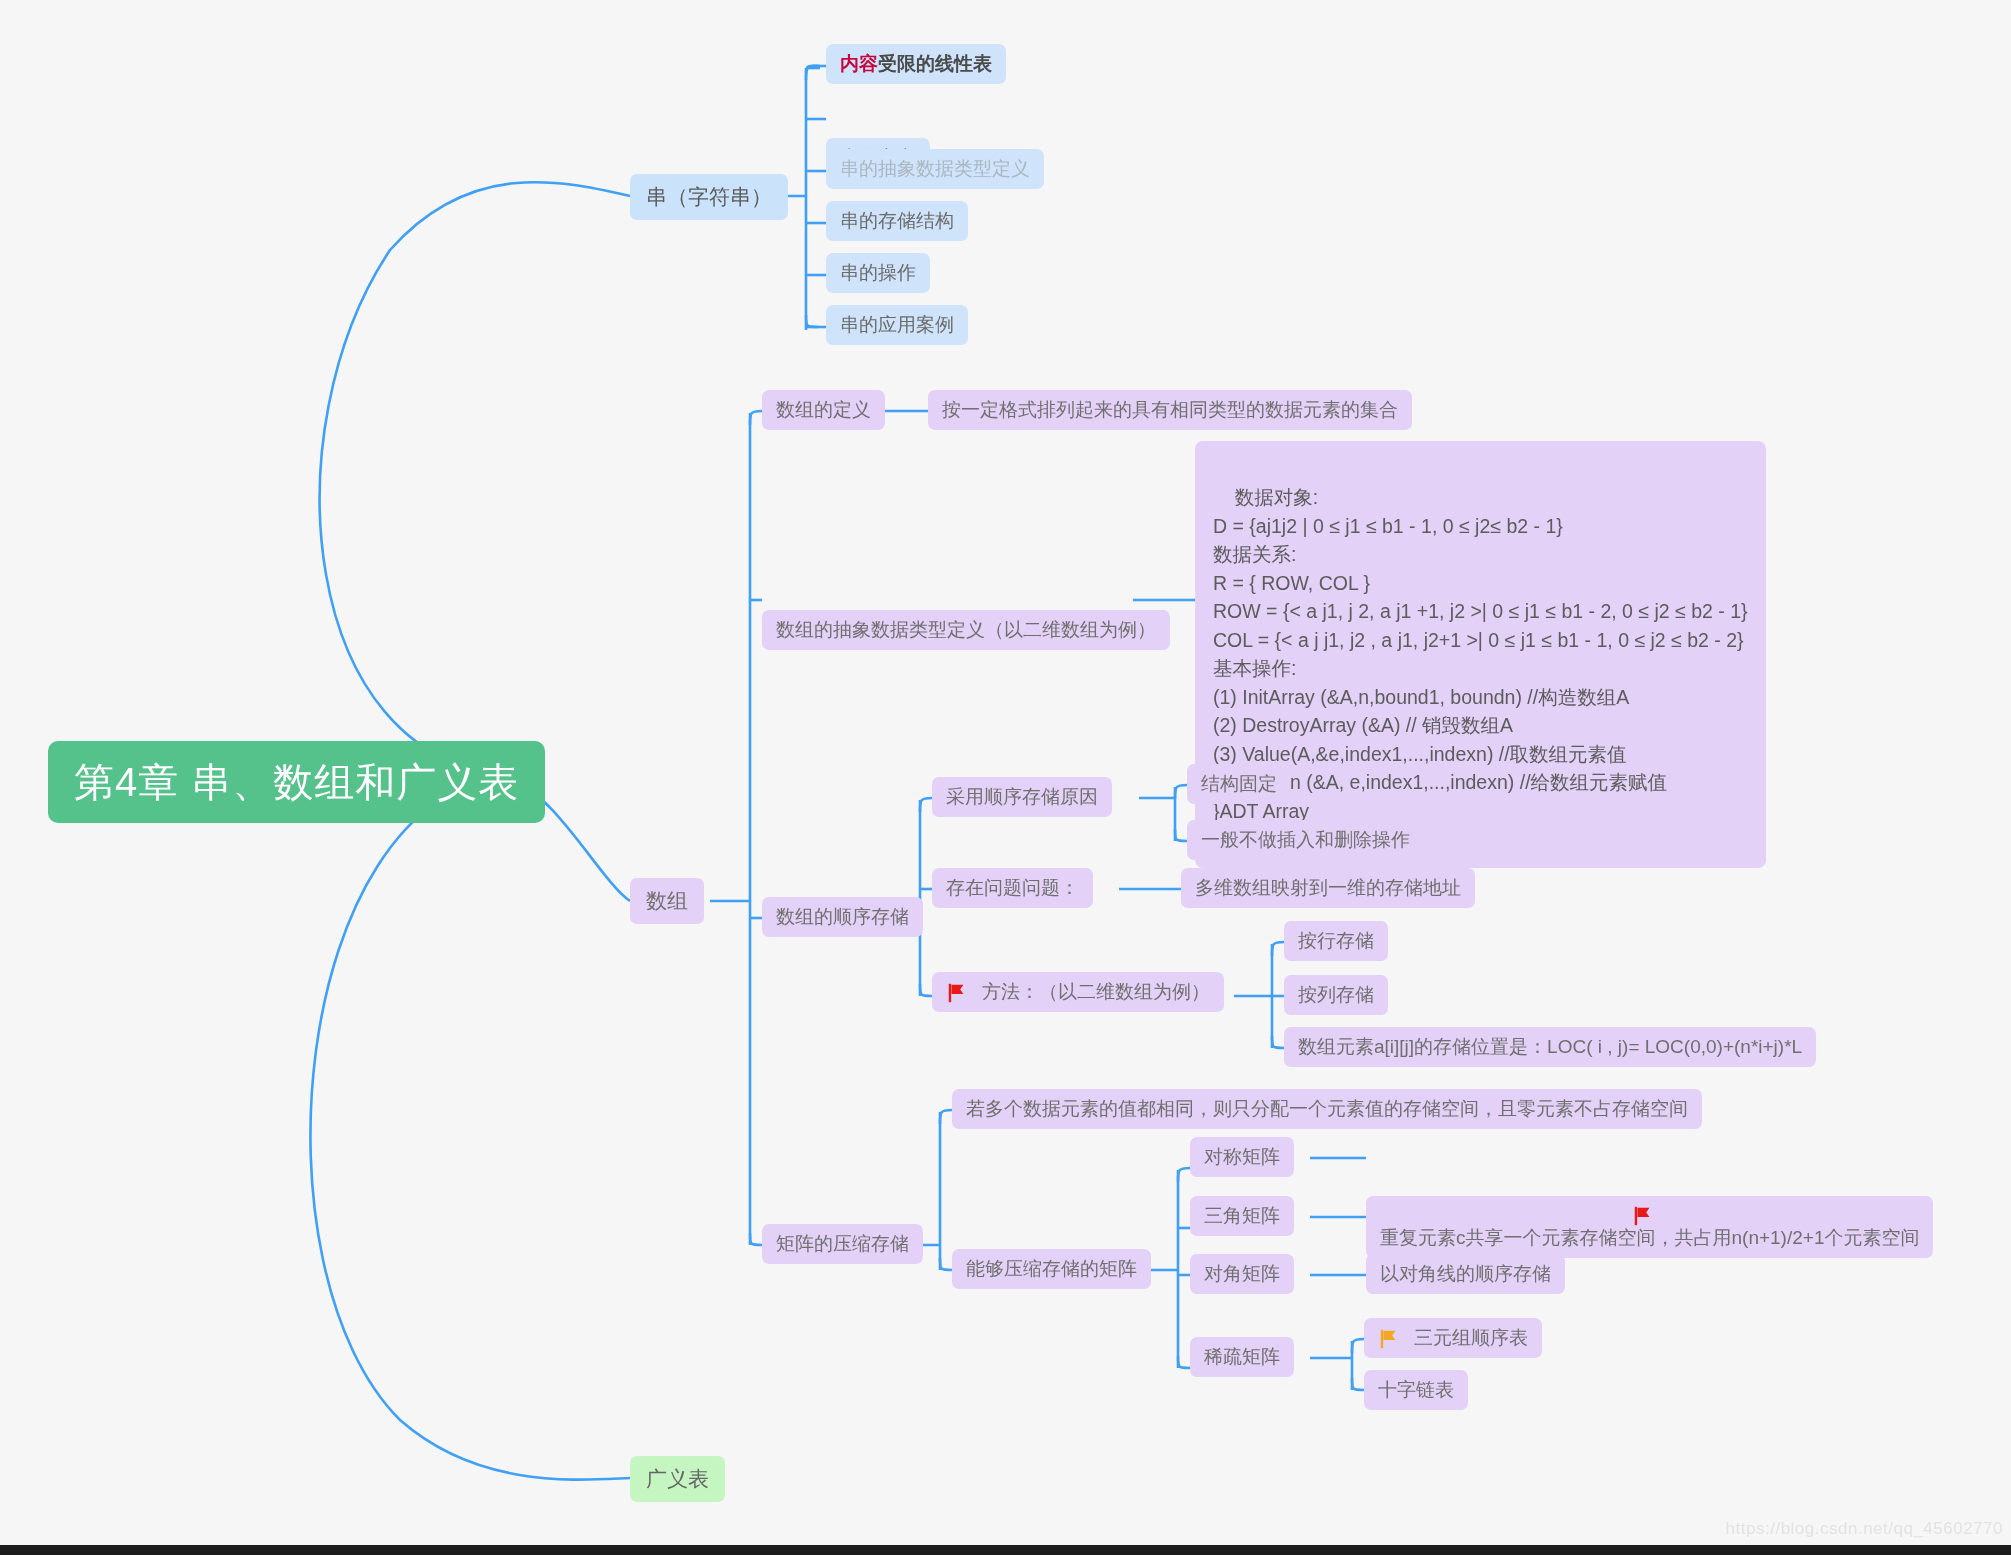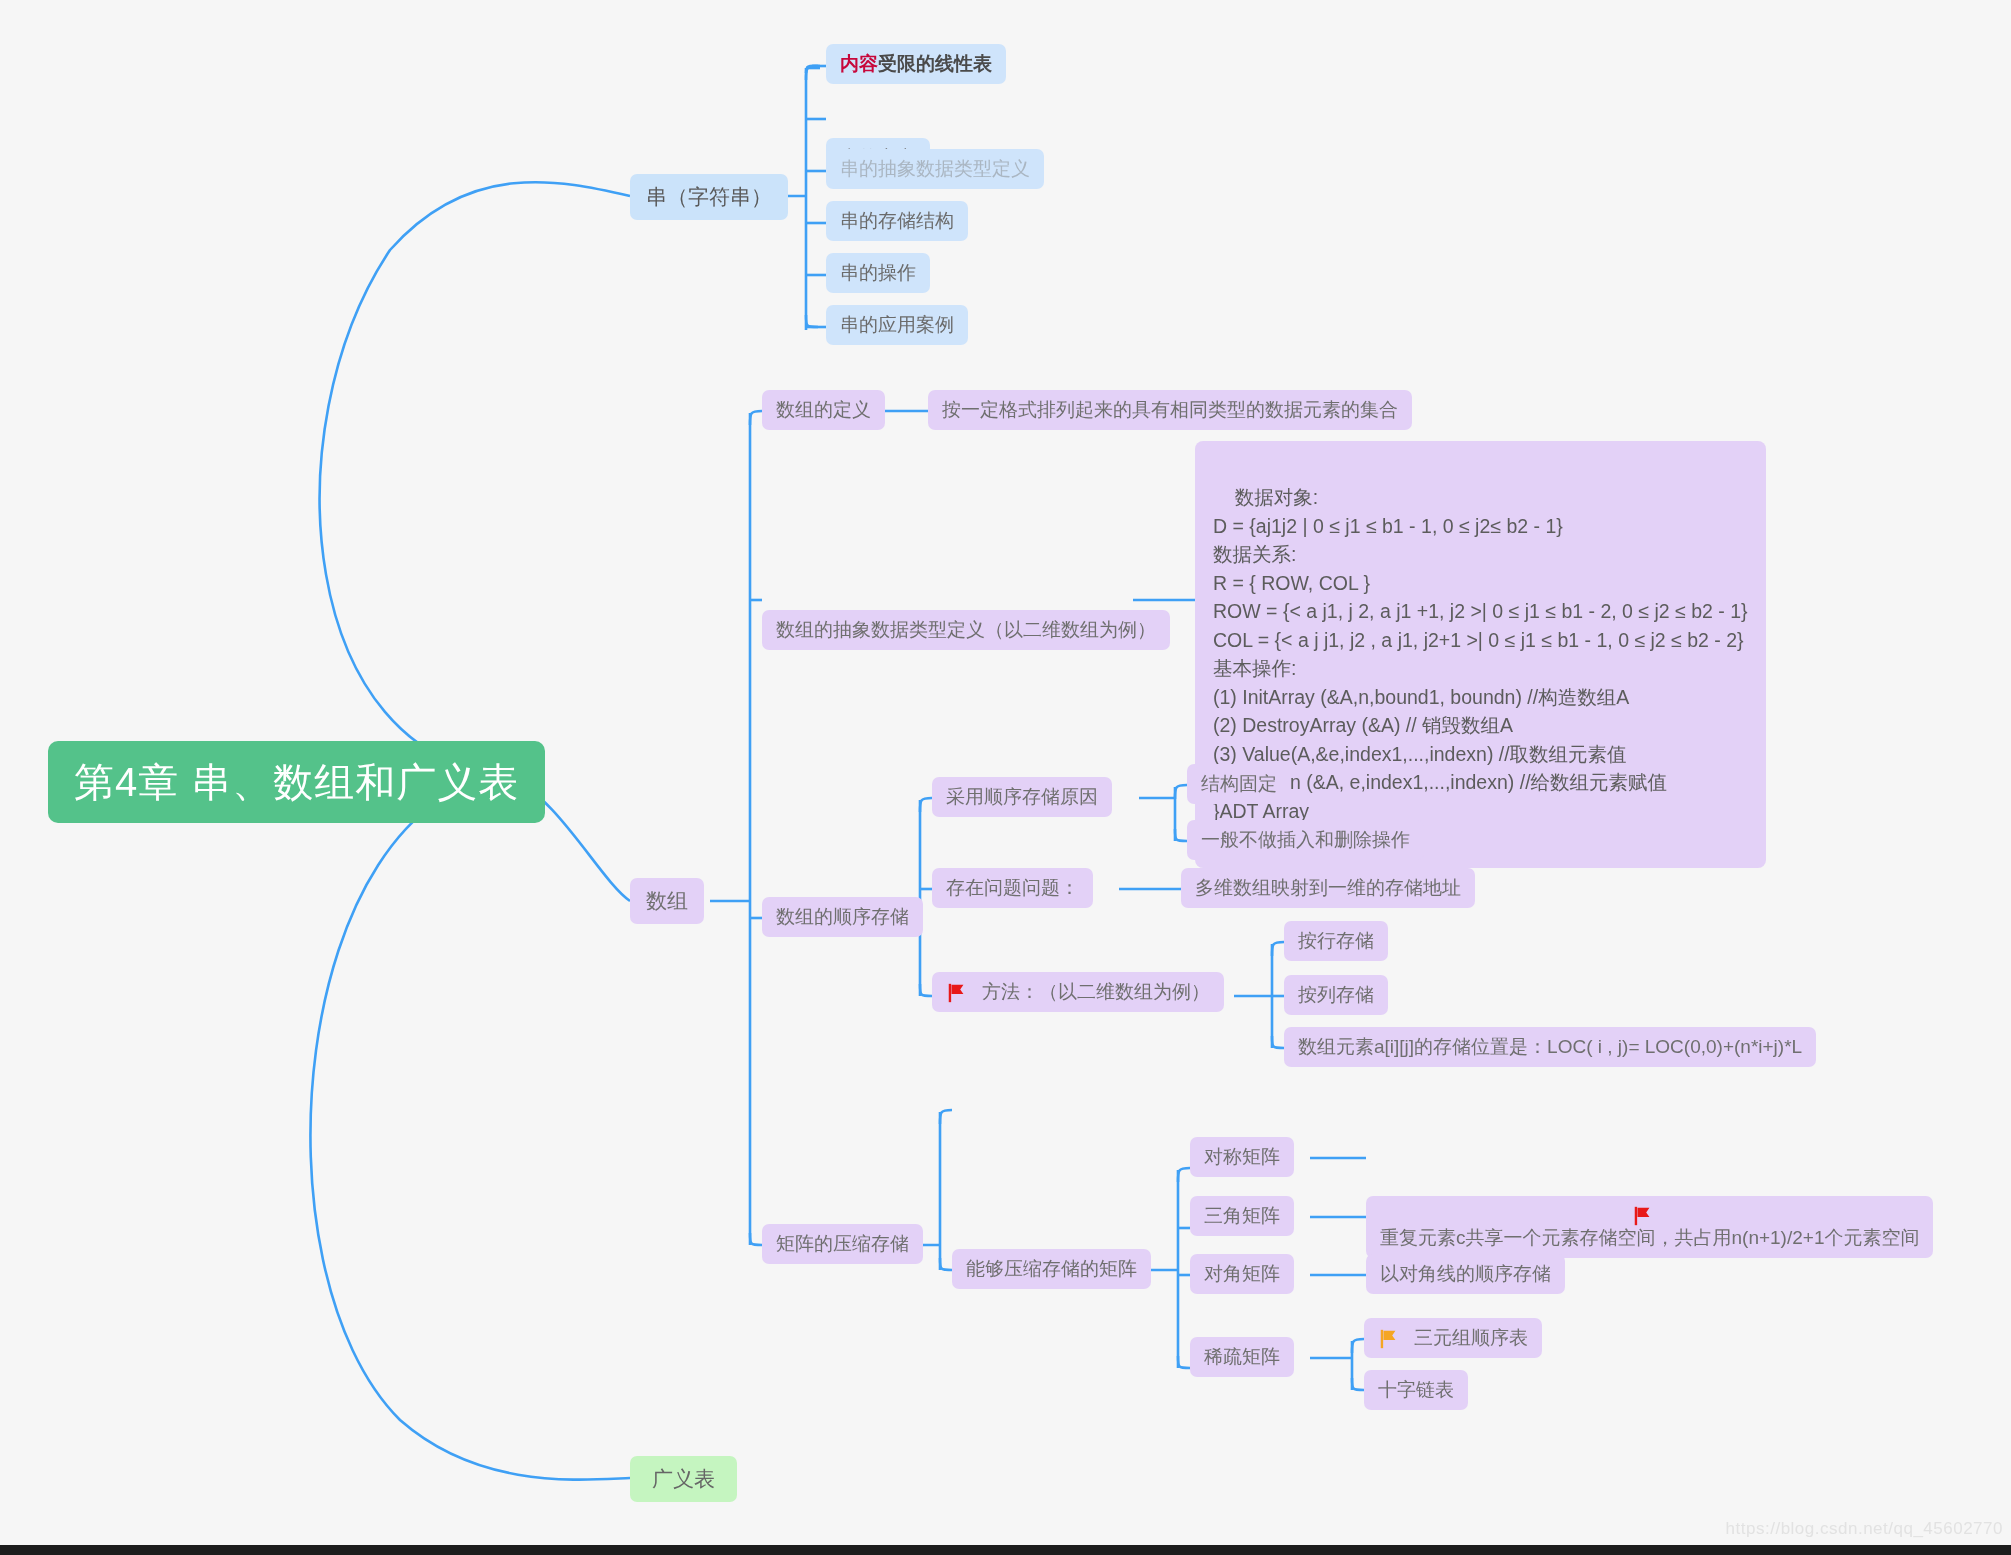--- a/index.html
+++ b/index.html
@@ -57,21 +57,21 @@
     font-size:19px;
     padding:8px 14px;
   }
   .pur.lvl1{font-size:21px;padding:10px 16px;}
 
   
   .green{
     background:#c5f5c0;
     color:#666666;
     font-size:21px;
-    padding:10px 22px;
+    padding:10px 16px;
   }
 
   
   .adt{
     background:#e3d1f7;
     color:#5c5c5c;
     font-size:19.5px;
     padding:14px 18px;
     display:block;
     white-space:pre;
@@ -287,20 +287,23 @@
   <div class="node pur" style="left:1284px;top:975px;">
     <span>按列存储</span>
   </div>
   <div class="node pur" style="left:1284px;top:1027px;">
     <span>数组元素a[i][j]的存储位置是：LOC( i , j)= LOC(0,0)+(n*i+j)*L</span>
   </div>
 
   <div class="node pur" style="left:762px;top:1224px;">
     <span>矩阵的压缩存储</span>
   </div>
+  <div class="node pur" style="left:952px;top:1089px;">
+    <span>若多个数据元素的值都相同，则只分配一个元素值的存储空间，且零元素不占存储空间</span>
+  </div>
 
   <div class="node pur" style="left:952px;top:1249px;">
     <span>能够压缩存储的矩阵</span>
   </div>
 
   <div class="node pur" style="left:1190px;top:1137px;">
     <span>对称矩阵</span>
   </div>
 
   <div class="node pur" style="left:1190px;top:1196px;">

